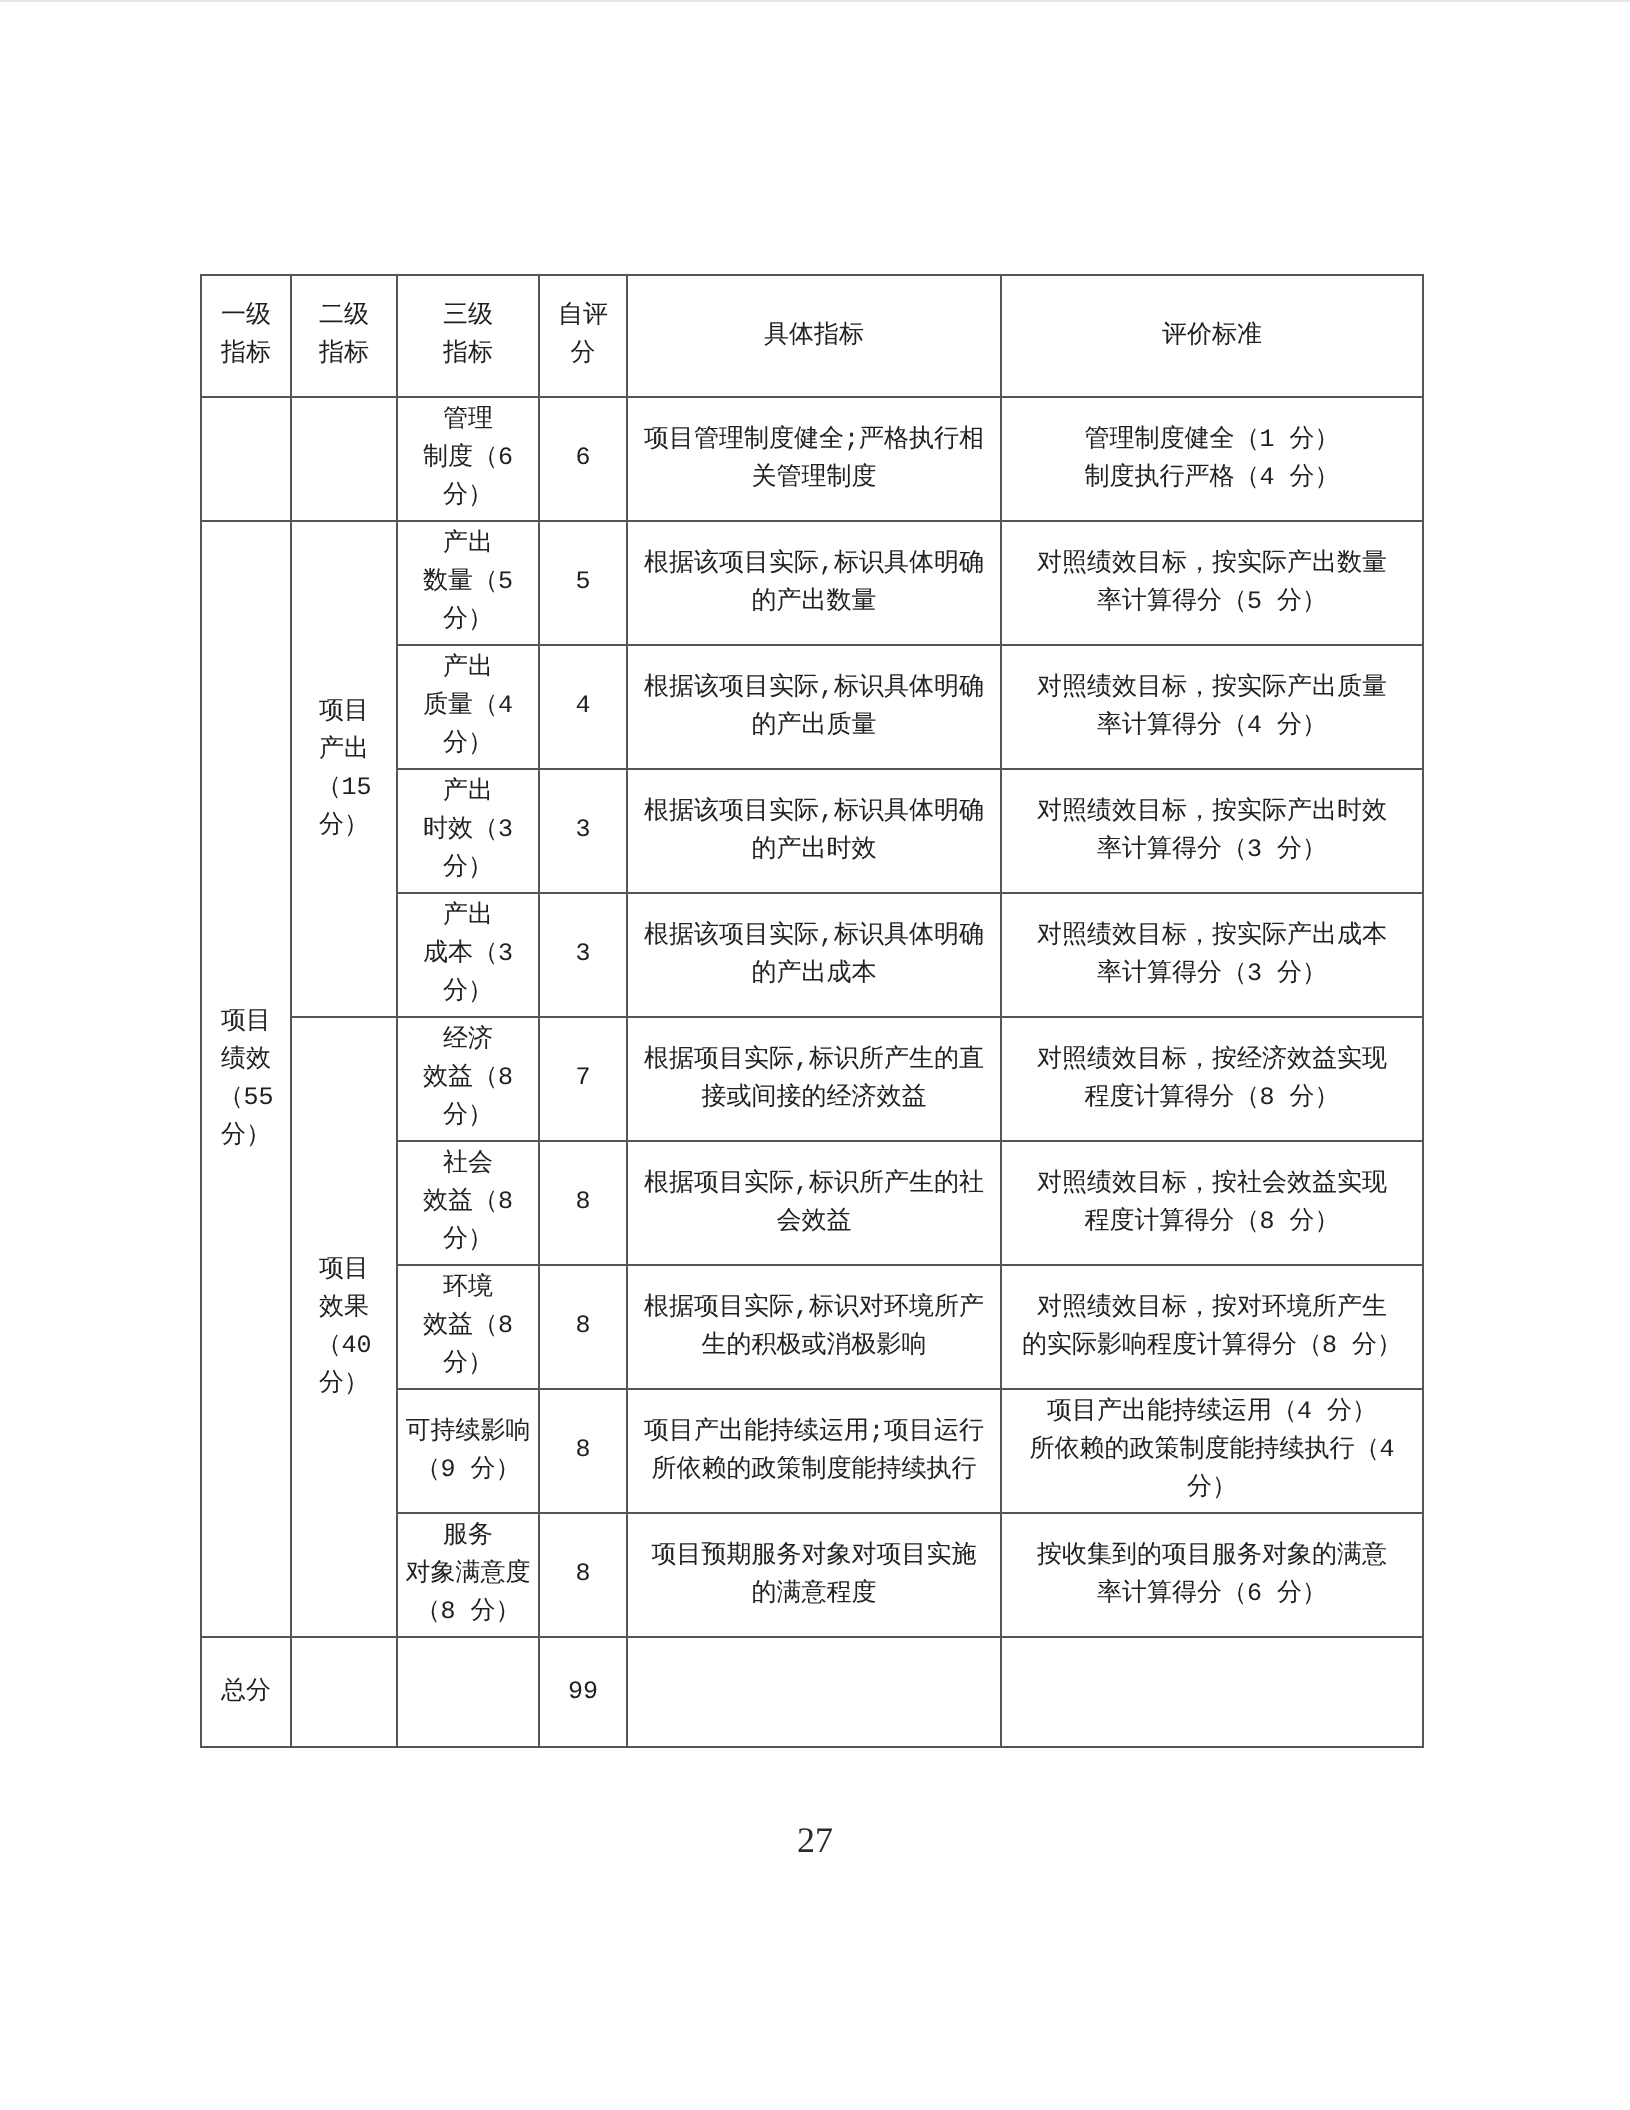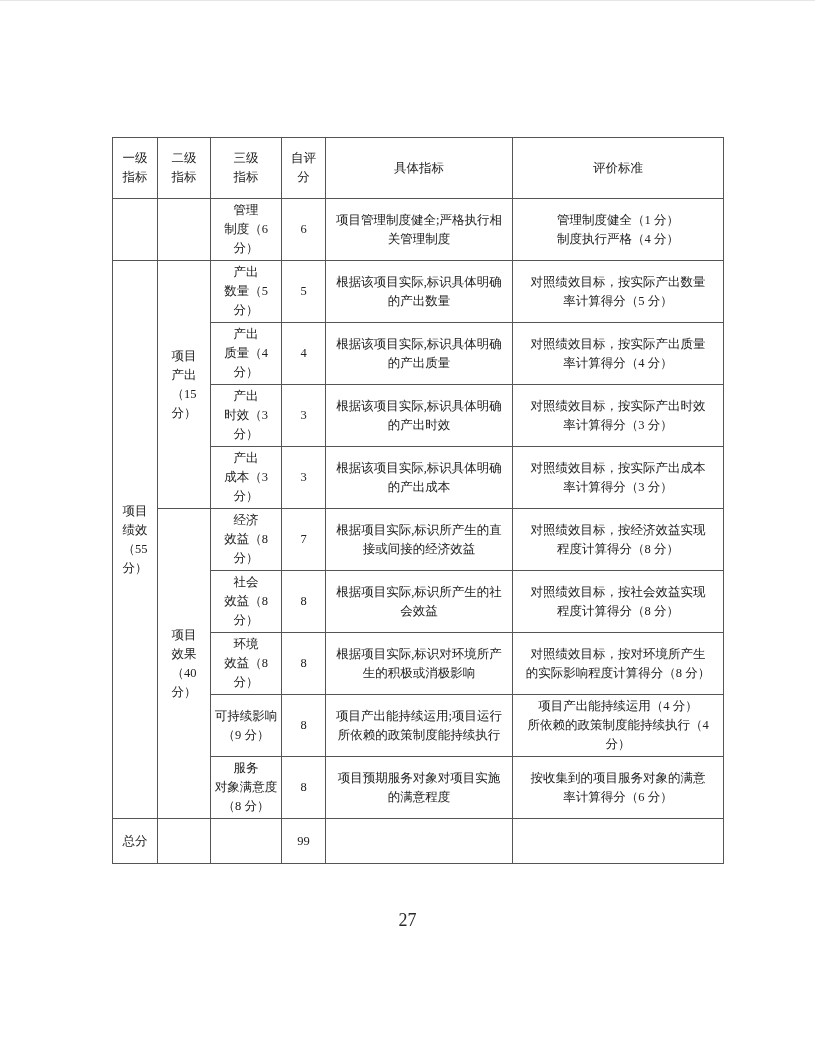--- a/index.html
+++ b/index.html
@@ -18,25 +18,26 @@
   }
   .page-top-edge {
     position: absolute;
     top: 0; left: 0;
     width: 100%;
     height: 1px;
     background: #e6e6e6;
   }
   table.indicator-table {
     position: absolute;
-    left: 112px;
+    left: 100px;
     top: 137px;
     border-collapse: collapse;
     table-layout: fixed;
     width: 611px;
+    font-family: Liberation Mono, monospace;
   }
   table.indicator-table th,
   table.indicator-table td {
     border: 1px solid #555555;
     font-weight: normal;
     font-size: 12.5px;
     line-height: 19px;
     white-space: pre-line;
     vertical-align: middle;
     padding: 2px 3px;
@@ -193,21 +194,21 @@
       <td>服务
 对象满意度
 （8 分）</td>
       <td>8</td>
       <td class="left">项目预期服务对象对项目实施
 的满意程度</td>
       <td class="left">按收集到的项目服务对象的满意
 率计算得分（6 分）</td>
     </tr>
 
-    <tr style="height:45px">
+    <tr style="height:55px">
       <td>总分</td>
       <td></td>
       <td></td>
       <td>99</td>
       <td></td>
       <td></td>
     </tr>
   </tbody>
     </table>
 

